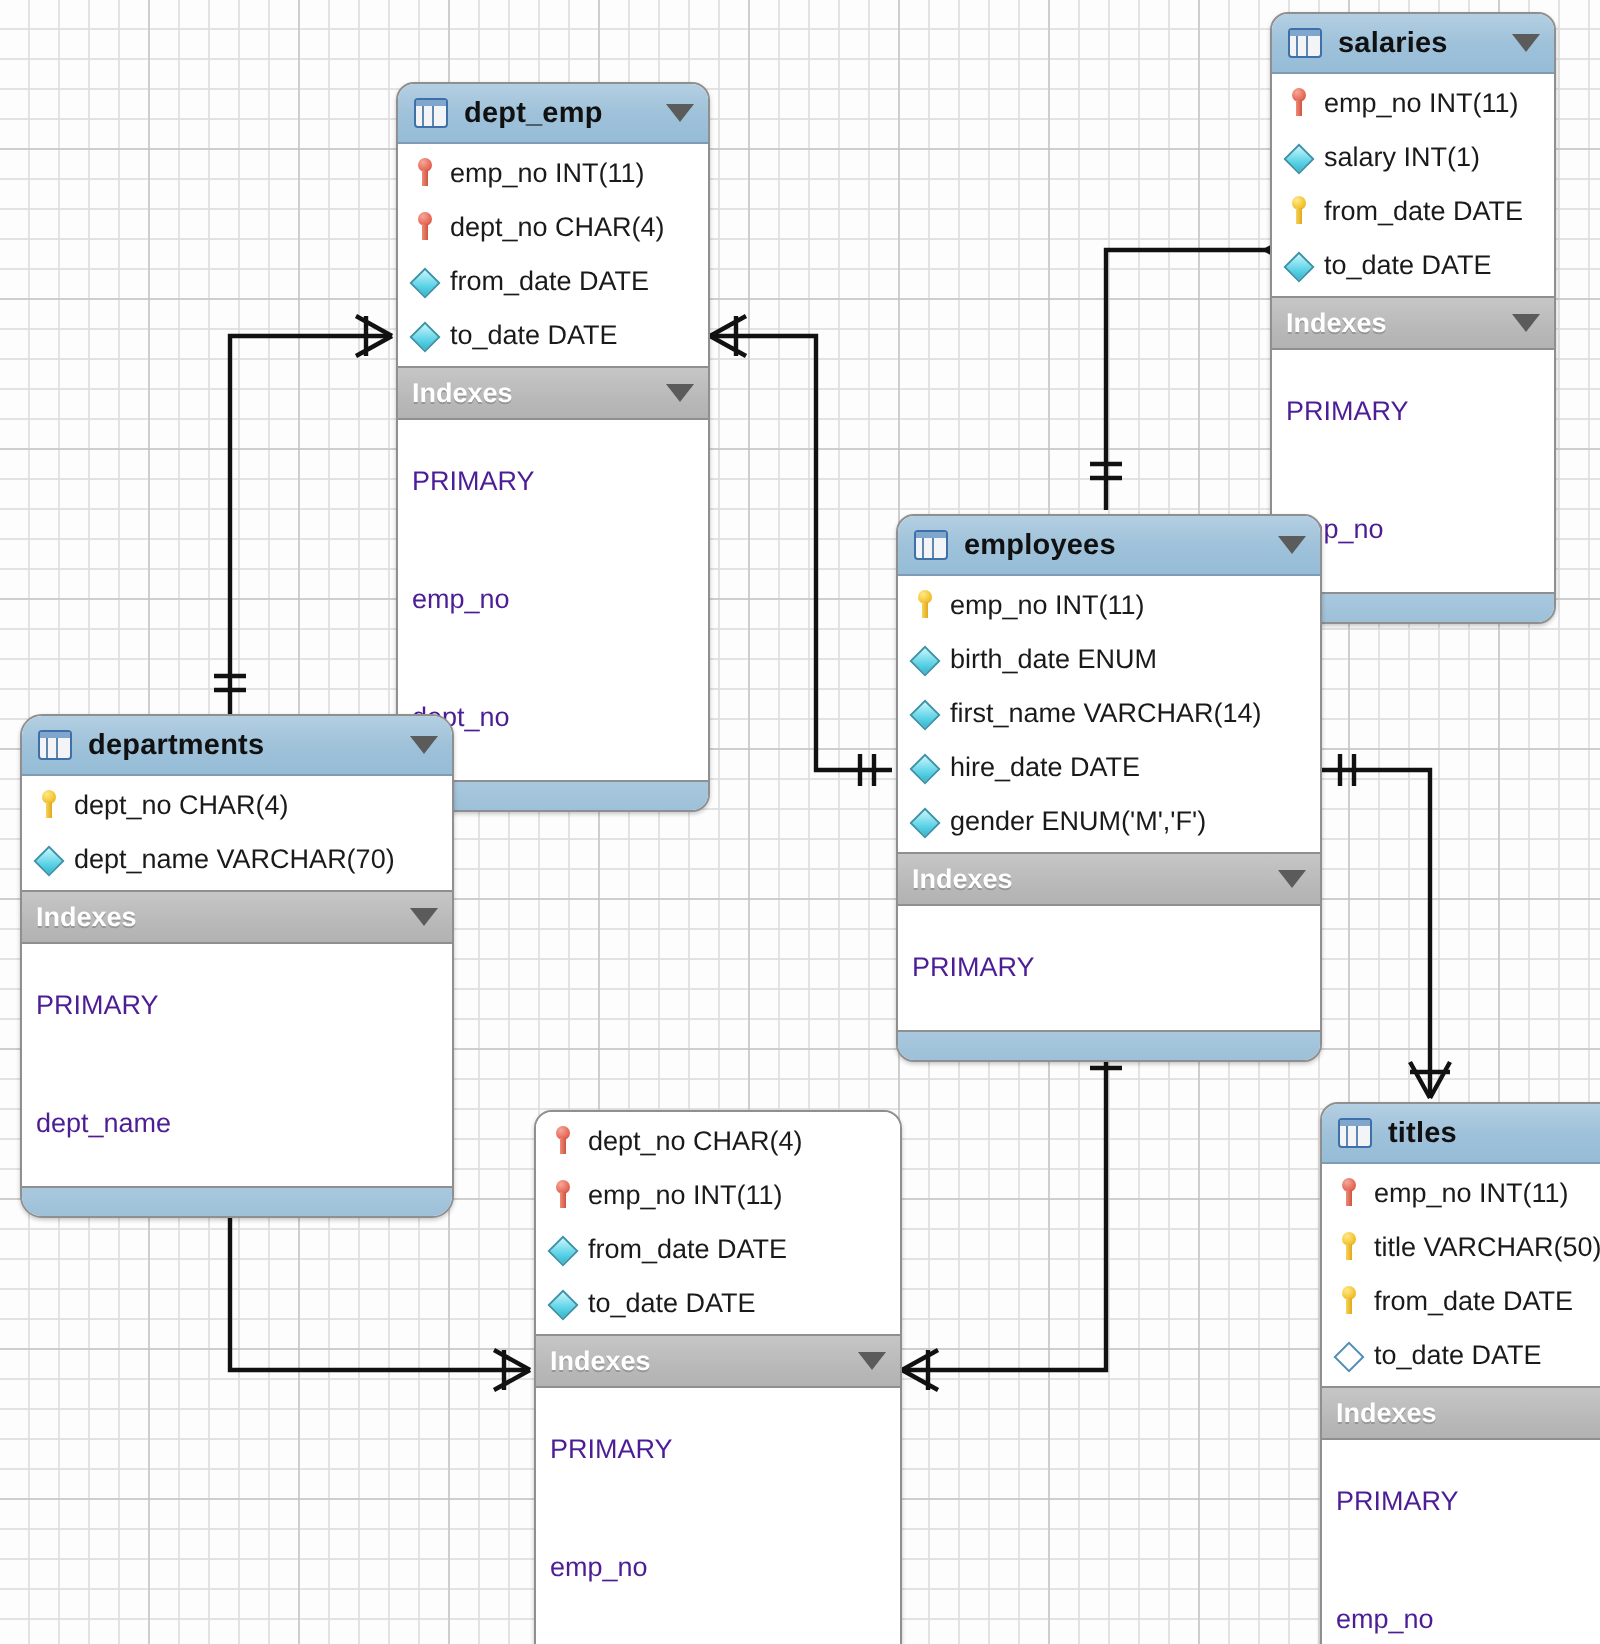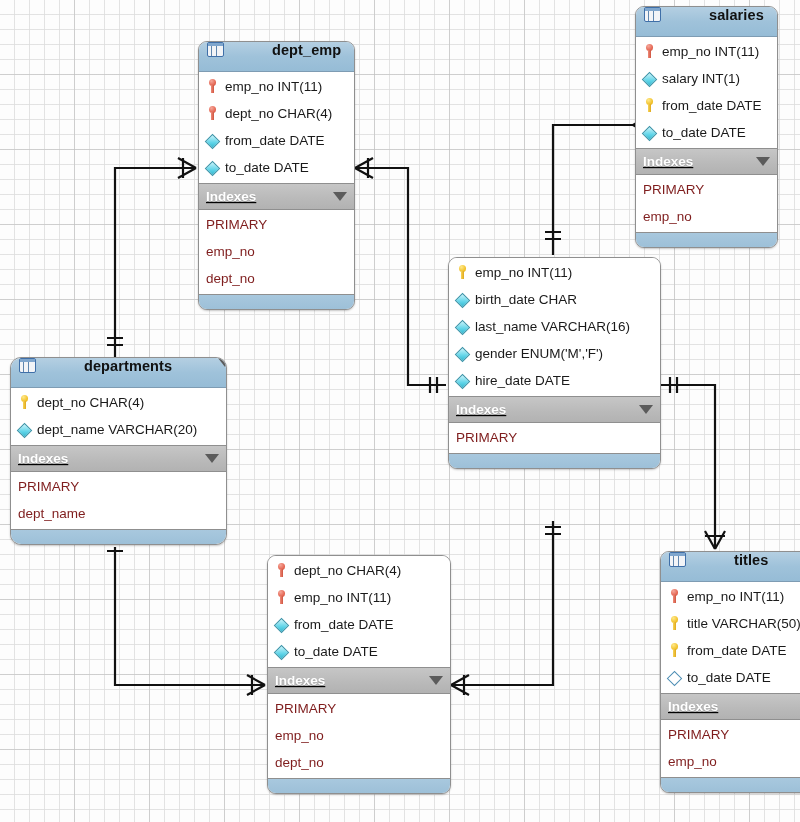--- a/index.html
+++ b/index.html
@@ -20,26 +20,25 @@
 
   .table-node{
     position:absolute;z-index:2;
     border:1px solid #8f8f8f;
     border-radius:9px;
     background:#ffffff;
     box-shadow:0 1px 2px rgba(0,0,0,0.22);
     overflow:hidden;
   }
   .tbl-header{
-    display:flex;
+    display:flex;align-items:center;
     height:29px;
     padding:0 7px 0 8px;
     background:linear-gradient(to bottom,#b4cfe2 0%,#9fc2da 50%,#96bcd6 100%);
     border-bottom:1px solid #7e9cb3;
-    gap:40px;
   }
   .tbl-icon{
     width:17px;height:15px;flex:0 0 auto;margin-right:8px;
     background:#f2f4f7;
     border:1.6px solid #3f6fa8;
     border-radius:2px;
     position:relative;
     box-sizing:border-box;
   }
   .tbl-icon:before{
@@ -102,30 +101,30 @@
     content:"";position:absolute;left:1px;top:4px;width:9px;height:9px;
     background:#ffffff;
     border:1px solid #4f8fb5;
     transform:rotate(45deg);
   }
 
   .idx-header{
     display:flex;align-items:center;
     height:25px;padding:0 7px 0 7px;
     background:linear-gradient(to bottom,#c6c6c6 0%,#b9b9b9 60%,#b2b2b2 100%);
-    border-top:1px solid #8f8f8f;border-bottom:1px solid #8f8f8f;text-decoration:underline;
+    border-top:1px solid #8f8f8f;border-bottom:1px solid #8f8f8f;
   }
   .idx-header .lbl{
     flex:1 1 auto;font-weight:bold;font-size:13.5px;color:#ffffff;
     text-shadow:0 1px 0 rgba(0,0,0,0.18);
   }
   .idx-list{background:#ffffff;padding:1px 0 2px 0;}
   .idx-row{
-    height:27px;line-height:27px;padding:0 7px;
-    font-size:13.5px;color:#7f1d1d;white-space:nowrap;
+    height:27px;line-height:27px;padding:16px 7px;
+    font-size:13.5px;color:#4c1d95;white-space:nowrap;
   }
   .tbl-footer{
     height:14px;
     background:linear-gradient(to bottom,#a8c8de,#9dc0d8);
     border-top:1px solid #8f8f8f;
   }
 </style>
 </head>
 <body>
 
@@ -222,41 +221,46 @@
         <span class="lbl">Indexes</span>
         <span class="caret dark"></span>
       </div>
       <div class="idx-list">
         <div class="idx-row">PRIMARY</div>
         <div class="idx-row">emp_no</div>
       </div>
       <div class="tbl-footer"></div>
     </div>
     <div class="table-node" style="left: 448px; top: 257px; width: 211px;">
-      <div class="cols">
-        <div class="col-row">
-          <span class="col-ico ico-pk"></span>
-          <span>emp_no INT(11)</span>
-        </div>
-        <div class="col-row">
-          <span class="col-ico ico-col"></span>
-          <span>birth_date CHAR</span>
-        </div>
-        <div class="col-row">
-          <span class="col-ico ico-col"></span>
-          <span>last_name VARCHAR(16)</span>
+      <div class="tbl-header">
+        <span class="tbl-icon"></span>
+        <span class="tbl-title">employees</span>
+        <span class="caret"></span>
+      </div>
+      <div class="cols">
+        <div class="col-row">
+          <span class="col-ico ico-pk"></span>
+          <span>emp_no INT(11)</span>
+        </div>
+        <div class="col-row">
+          <span class="col-ico ico-col"></span>
+          <span>birth_date ENUM</span>
+        </div>
+        <div class="col-row">
+          <span class="col-ico ico-col"></span>
+          <span>first_name VARCHAR(14)</span>
+        </div>
+        <div class="col-row">
+          <span class="col-ico ico-col"></span>
+          <span>hire_date DATE</span>
         </div>
         <div class="col-row">
           <span class="col-ico ico-col"></span>
           <span>gender ENUM('M','F')</span>
         </div>
-        <div class="col-row">
-          <span class="col-ico ico-col"></span>
-          <span>hire_date DATE</span>
-        </div>
       </div>
       <div class="idx-header">
         <span class="lbl">Indexes</span>
         <span class="caret dark"></span>
       </div>
       <div class="idx-list">
         <div class="idx-row">PRIMARY</div>
       </div>
       <div class="tbl-footer"></div>
     </div>
@@ -266,21 +270,21 @@
         <span class="tbl-title">departments</span>
         <span class="caret"></span>
       </div>
       <div class="cols">
         <div class="col-row">
           <span class="col-ico ico-pk"></span>
           <span>dept_no CHAR(4)</span>
         </div>
         <div class="col-row">
           <span class="col-ico ico-col"></span>
-          <span>dept_name VARCHAR(20)</span>
+          <span>dept_name VARCHAR(70)</span>
         </div>
       </div>
       <div class="idx-header">
         <span class="lbl">Indexes</span>
         <span class="caret dark"></span>
       </div>
       <div class="idx-list">
         <div class="idx-row">PRIMARY</div>
         <div class="idx-row">dept_name</div>
       </div>

